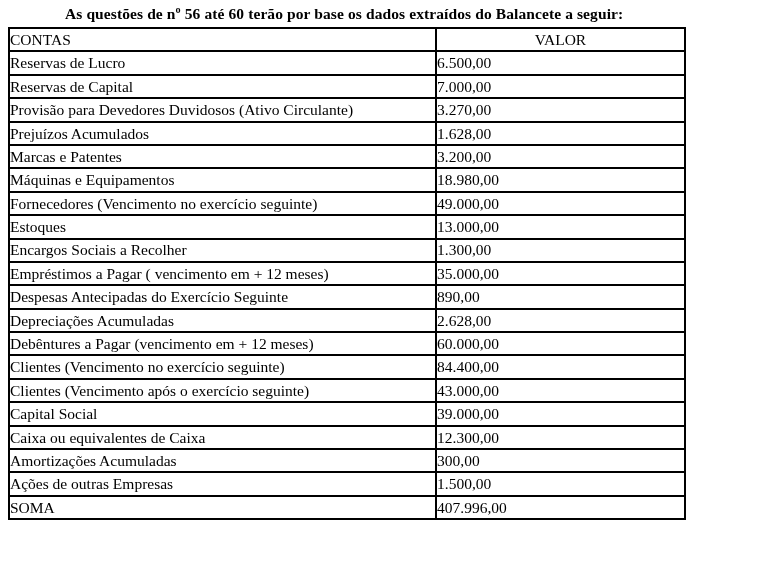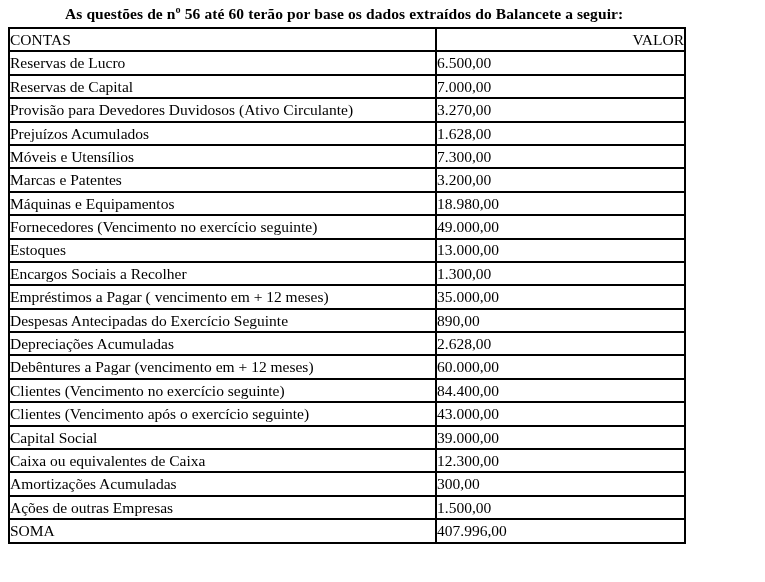--- a/index.html
+++ b/index.html
@@ -47,21 +47,21 @@
     vertical-align: middle;
     overflow: hidden;
     white-space: nowrap;
   }
   th.col-contas,
   td.cell-conta {
     text-align: left;
     padding-left: 55px;
   }
   th.col-valor {
-    text-align: right;
+    text-align: center;
     padding-right: 79px;
   }
   td.cell-valor {
     padding-right: 79px;
   }
 </style>
 </head>
 <body>
 
 <div class="doc-title">As questões de nº 56 até 60 terão por base os dados extraídos do Balancete a seguir:</div>
@@ -92,24 +92,20 @@
   <tr>
     <td class="cell-conta">Provisão para Devedores Duvidosos (Ativo Circulante)</td>
     <td class="cell-valor">3.270,00</td>
   </tr>
 
   <tr>
     <td class="cell-conta">Prejuízos Acumulados</td>
     <td class="cell-valor">1.628,00</td>
   </tr>
 
-  <tr>
-    <td class="cell-conta">Móveis e Utensílios</td>
-    <td class="cell-valor">7.300,00</td>
-  </tr>
 
   <tr>
     <td class="cell-conta">Marcas e Patentes</td>
     <td class="cell-valor">3.200,00</td>
   </tr>
 
   <tr>
     <td class="cell-conta">Máquinas e Equipamentos</td>
     <td class="cell-valor">18.980,00</td>
   </tr>

